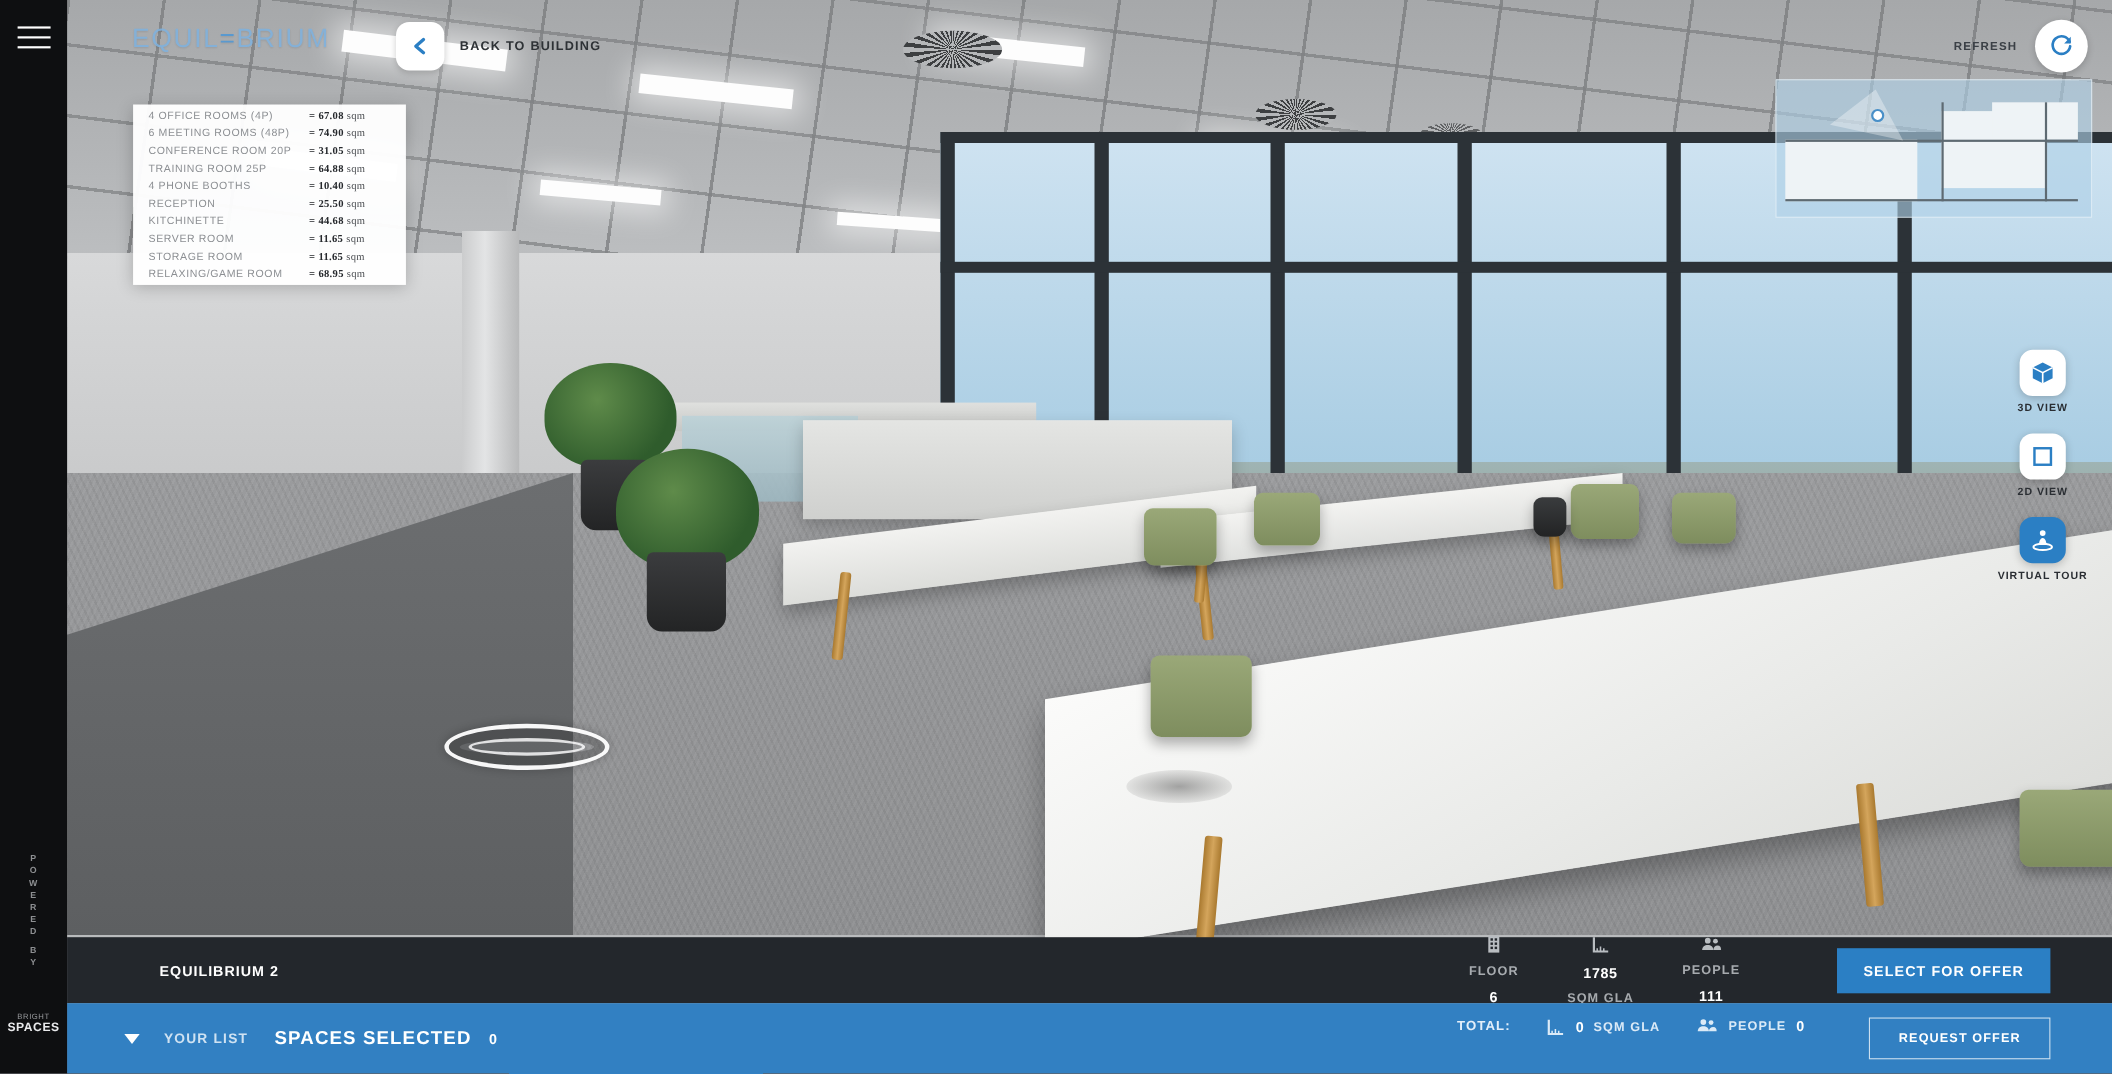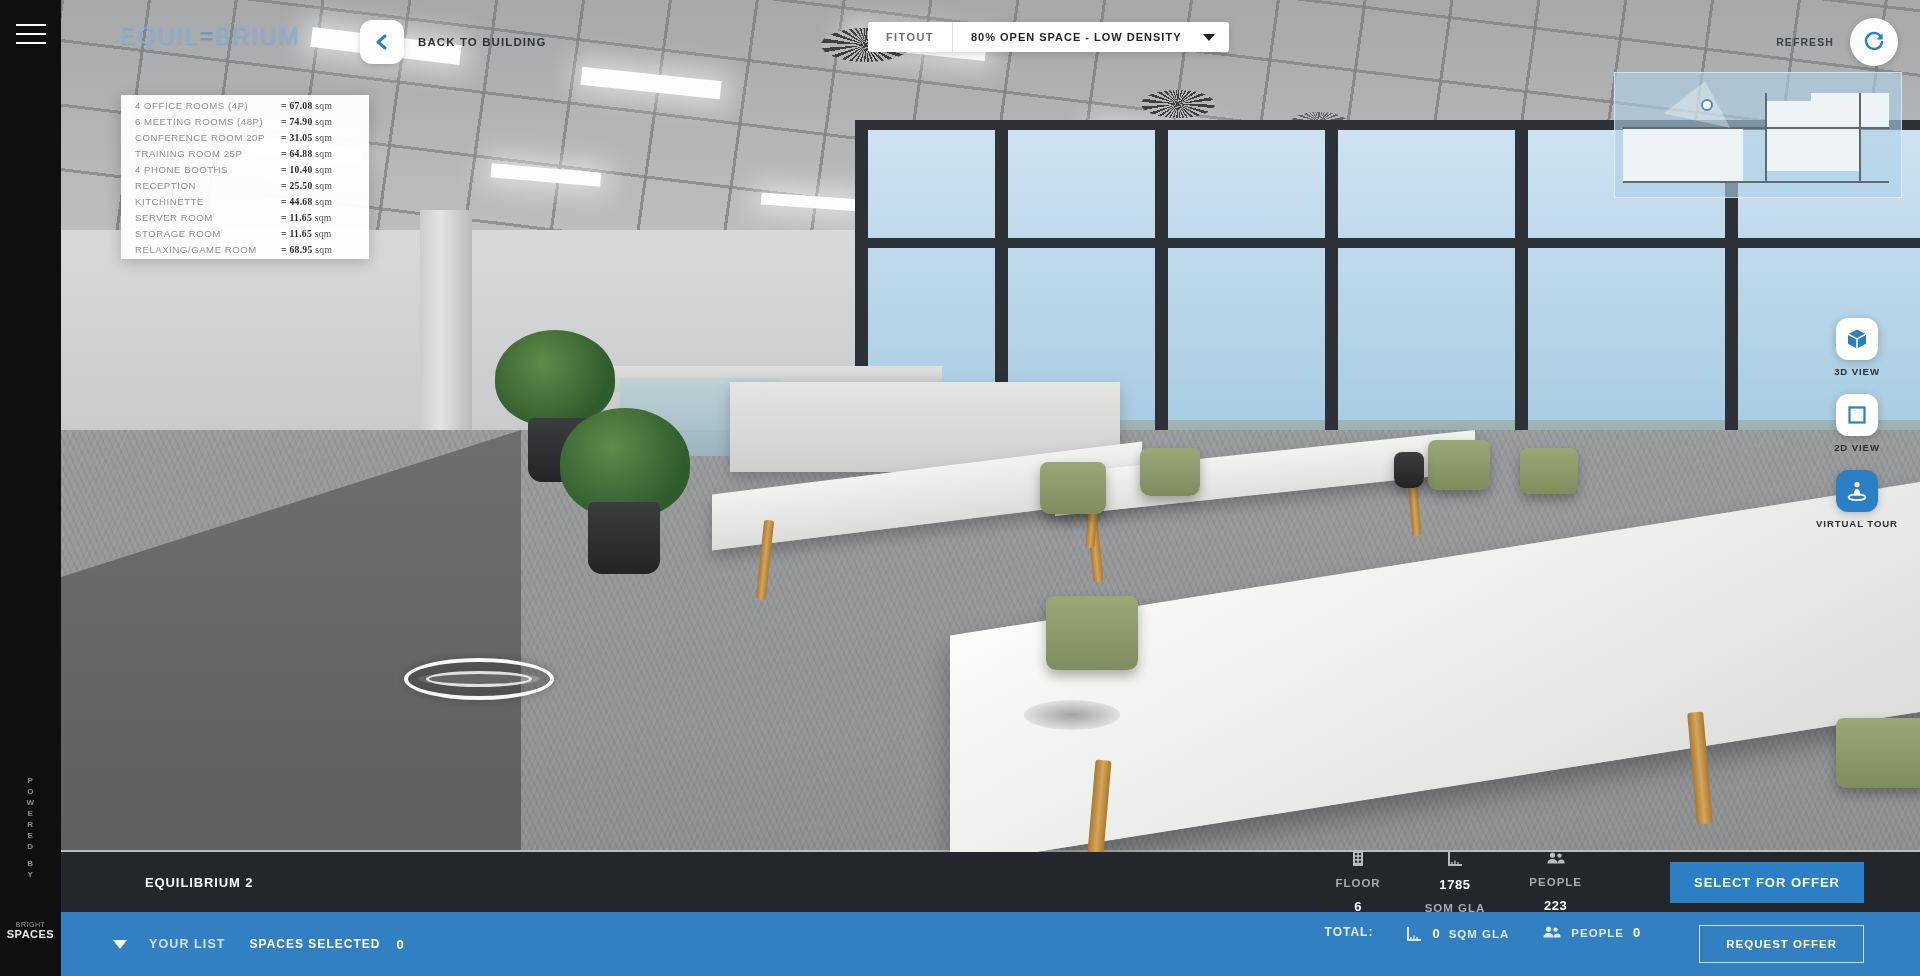--- a/index.html
+++ b/index.html
@@ -234,21 +234,21 @@
   .bluebar {
     position: absolute; left: 61px; bottom: 0; width: 1859px; height: 64px;
     background: #3280c2; display: flex; align-items: center; z-index: 28;
   }
   .bb-caret {
     margin-left: 52px; width: 0; height: 0;
     border-left: 7px solid transparent; border-right: 7px solid transparent;
     border-top: 9px solid #ffffff; cursor: pointer;
   }
   .bb-yourlist { margin-left: 22px; font-size: 12.5px; font-weight: 700; letter-spacing: 1.1px; color: #cfe2f2; }
-  .bb-selected { margin-left: 24px; font-size: 12px; font-weight: 700; letter-spacing: 1px; color: #fff; }
+  .bb-selected { margin-left: 24px; font-size: 17px; font-weight: 700; letter-spacing: 1px; color: #fff; }
   .bb-count { margin-left: 16px; font-size: 13px; font-weight: 700; color: #fff; }
   .bb-right { margin-left: auto; display: flex; align-items: flex-start; gap: 33px; }
   .bb-total { font-size: 12px; font-weight: 700; letter-spacing: 1px; color: #e2eefa; }
   .bb-stat { display: flex; align-items: center; gap: 9px; }
   .bb-stat .val { font-size: 13px; font-weight: 700; color: #fff; }
   .bb-stat .lbl { font-size: 11.5px; font-weight: 700; letter-spacing: 1px; color: #dbeaf7; }
   .request-btn {
     margin-left: 26px; margin-right: 56px; background: transparent; color: #fff;
     border: 1px solid rgba(255,255,255,.75); font-size: 11.5px; font-weight: 700;
     letter-spacing: 1px; padding: 12px 26px; cursor: pointer;
@@ -359,27 +359,20 @@
 
   <div class="back-wrap">
     <div class="back-btn">
       <svg width="20" height="20" viewBox="0 0 20 20" aria-hidden="true">
         <polyline points="13,4 6,10 13,16" fill="none" stroke="#2b7fc4" stroke-width="3" stroke-linecap="round" stroke-linejoin="round"></polyline>
       </svg>
     </div>
     <div class="back-label">BACK TO BUILDING</div>
   </div>
 
-  <div class="fitout-wrap">
-    <div class="fitout-tag">FITOUT</div>
-    <div class="fitout-select">
-      <span>80% OPEN SPACE - LOW DENSITY</span>
-      <span class="caret-down"></span>
-    </div>
-  </div>
 
   <div class="refresh-wrap">
     <div class="refresh-label">REFRESH</div>
     <div class="refresh-btn">
       <svg width="26" height="26" viewBox="0 0 26 26" aria-hidden="true">
         <path d="M20.5 9A8 8 0 1 0 21 13" fill="none" stroke="#2b7fc4" stroke-width="2.4" stroke-linecap="round"></path>
         <polygon points="21.5,4.5 21.5,10.5 15.5,10.5" fill="#2b7fc4"></polygon>
       </svg>
     </div>
   </div>
@@ -503,21 +496,21 @@
       <div class="stat">
         <span>
           <svg width="20" height="15" viewBox="0 0 20 15" aria-hidden="true">
             <circle cx="6.5" cy="4.2" r="2.6" fill="#b9bdc1"></circle>
             <circle cx="13.5" cy="4.6" r="2.2" fill="#b9bdc1"></circle>
             <path d="M1.4 12.6c0-3 2.3-4.6 5.1-4.6s5.1 1.6 5.1 4.6Z" fill="#b9bdc1"></path>
             <path d="M11.6 12.6c0-2.5 1.6-4 3.9-4s3.1 1.5 3.1 4Z" fill="#b9bdc1"></path>
           </svg>
         </span>
         <span class="lbl">PEOPLE</span>
-        <span class="val">223</span>
+        <span class="val">111</span>
       </div>
       <button class="offer-btn">SELECT FOR OFFER</button>
     </div>
   </div>
 
   <div class="bluebar">
     <div class="bb-caret"></div>
     <div class="bb-yourlist">YOUR LIST</div>
     <div class="bb-selected">SPACES SELECTED</div>
     <div class="bb-count">0</div>

